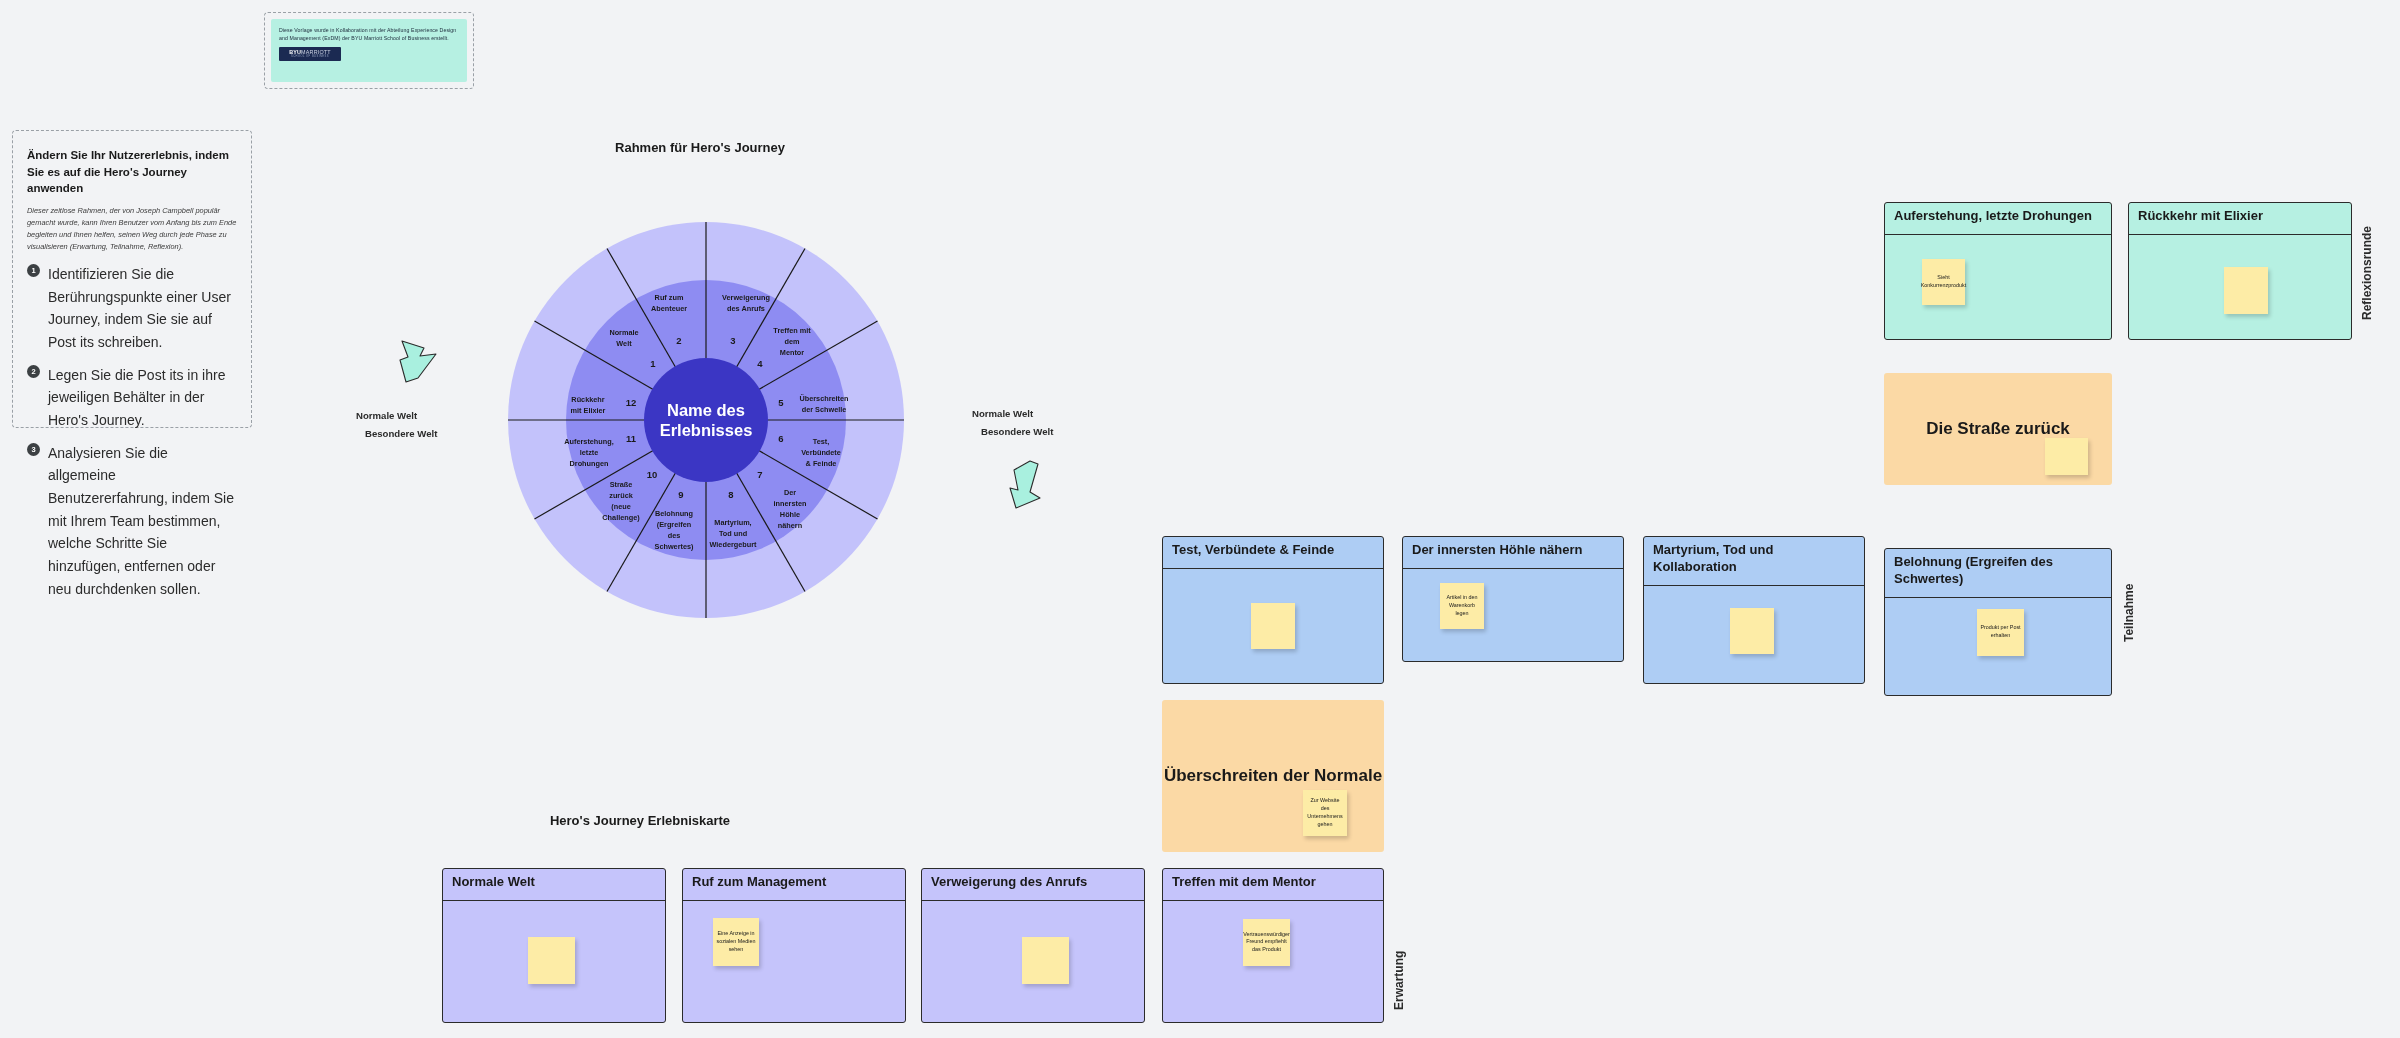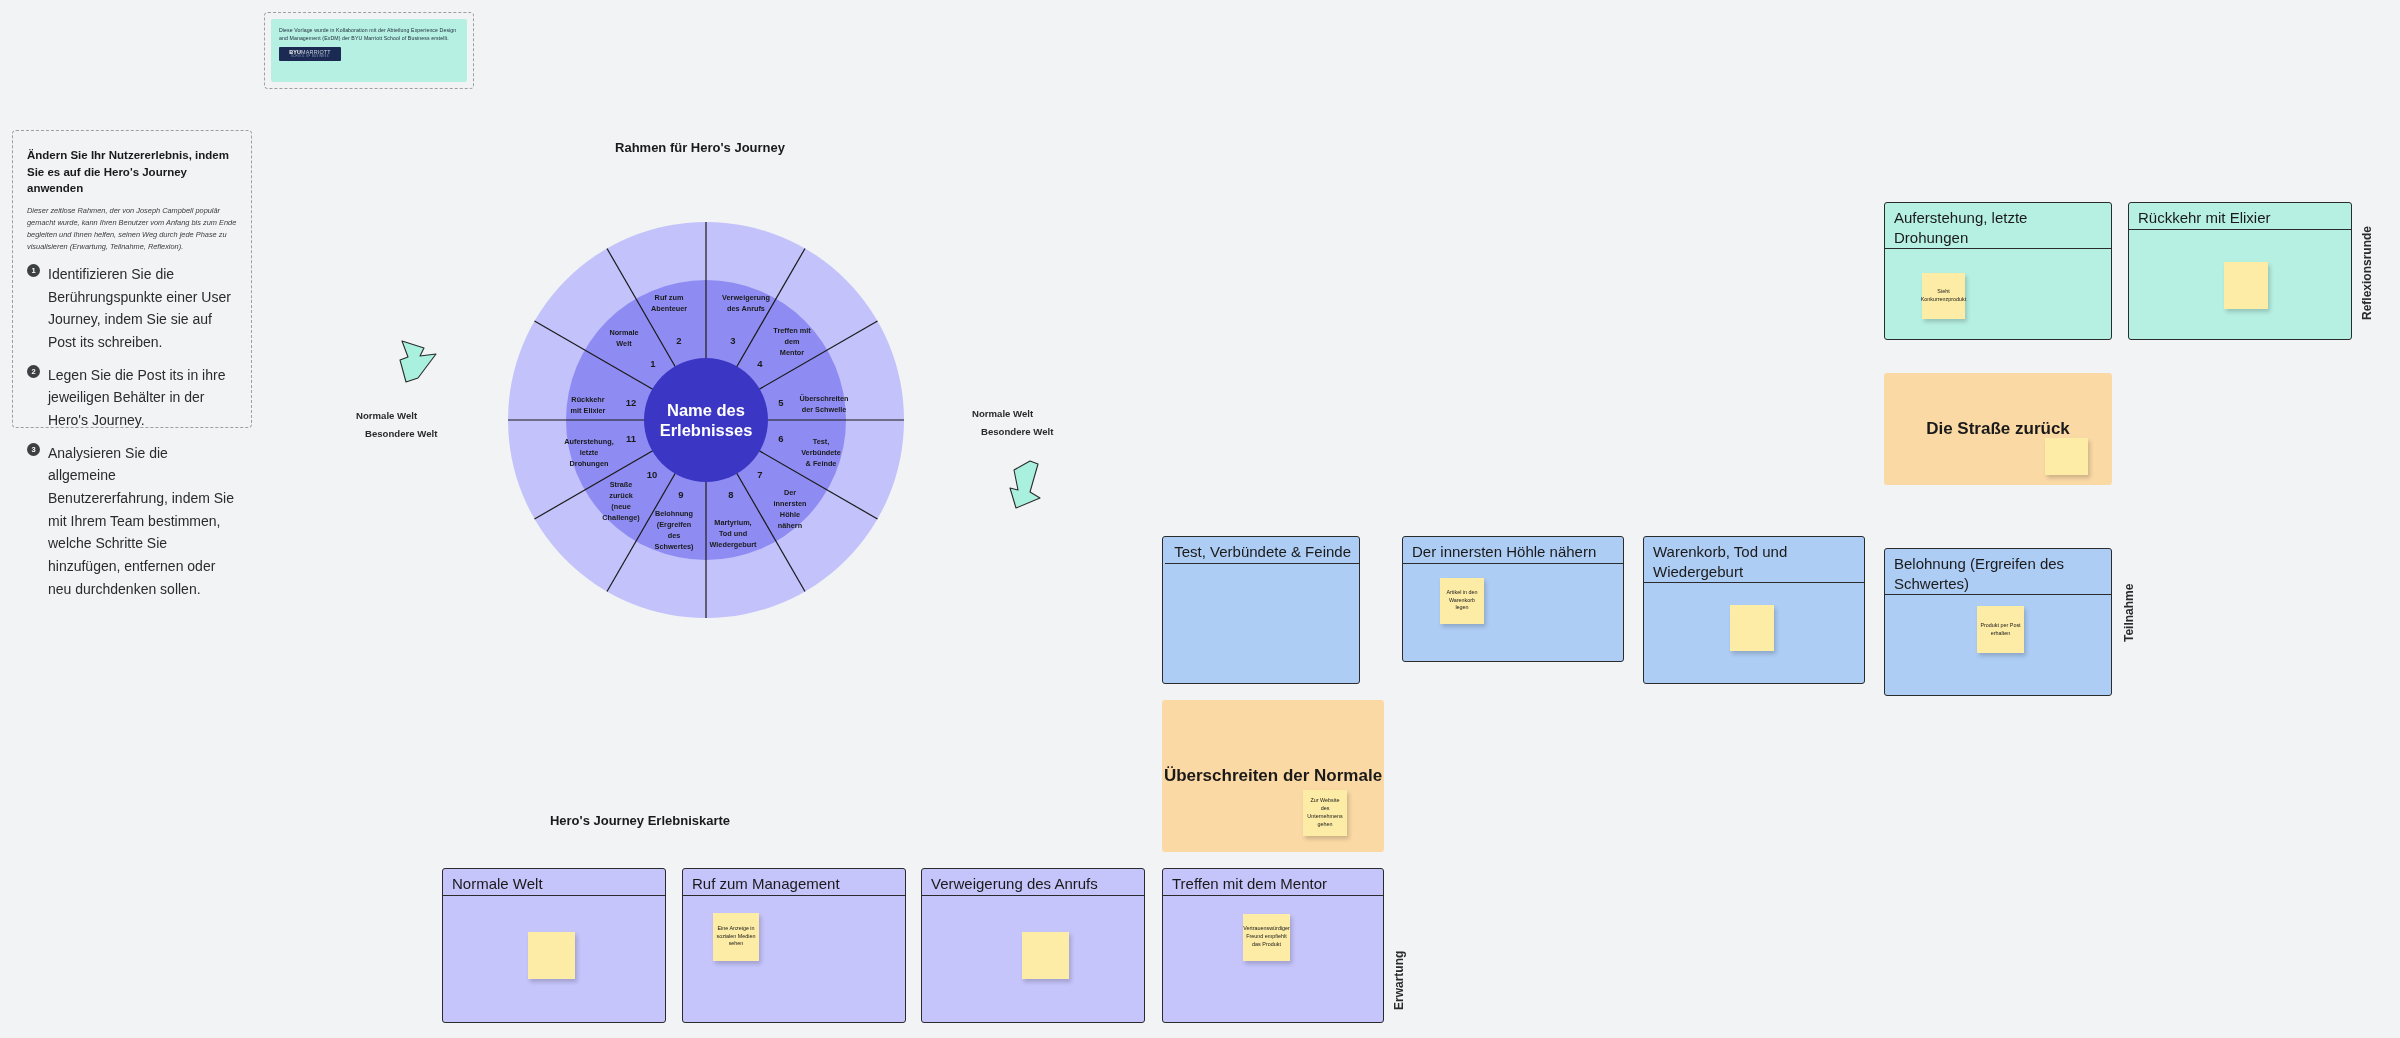--- a/index.html
+++ b/index.html
@@ -77,22 +77,22 @@
     position:absolute; left:545px; top:812px; width:190px; text-align:center;
     font-size:13px; font-weight:700; line-height:1.35; color:#1a1a1a;
   }
 
   
   .container-box {
     position:absolute; border:1.4px solid #2b2b2b; border-radius:3px;
     overflow:hidden; display:flex; flex-direction:column;
   }
   .container-head {
-    border-bottom:1.4px solid #2b2b2b; padding:5px 8px 1px 9px;
-    font-size:15px; font-weight:400; line-height:1.3; color:#1a1a1a;
+    border-bottom:1.4px solid #2b2b2b; padding:5px 8px 9px 9px;
+    font-size:13px; font-weight:700; line-height:1.3; color:#1a1a1a;
   }
   .container-body { flex:1; position:relative; }
 
   .cbox-purple { background:#c5c4fb; }
   .cbox-blue   { background:#aecdf4; }
   .cbox-teal   { background:#b6f0e2; }
 
   
   .panel-orange {
     position:absolute; background:#fbd9a5; border-radius:3px;
@@ -287,40 +287,40 @@
 
   <div class="vlabel" style="left:2360px; top:200px; height:145px;">Reflexionsrunde</div>
 
   <div class="panel-orange" style="left:1884px; top:373px; width:228px; height:112px;">
     <span class="panel-label">Die Straße zurück</span>
     <div class="sticky" style="left:161px; top:65px; width:43px; height:37px;">
       <span class="sticky-text"></span>
     </div>
   </div>
 
-  <div class="container-box cbox-blue" style="left:1162px; top:536px; width:198px; height:148px;align-items:flex-end;">
+  <div class="container-box cbox-blue" style="left:1162px; top:536px; width:222px; height:148px;">
     <div class="container-head">Test, Verbündete &amp; Feinde</div>
     <div class="container-body">
       <div class="sticky" style="left:88px; top:34px; width:44px; height:46px;">
         <span class="sticky-text"></span>
       </div>
     </div>
   </div>
 
   <div class="container-box cbox-blue" style="left:1402px; top:536px; width:222px; height:126px;">
     <div class="container-head">Der innersten Höhle nähern</div>
     <div class="container-body">
       <div class="sticky" style="left:37px; top:14px; width:44px; height:46px;">
         <span class="sticky-text">Artikel in den Warenkorb legen</span>
       </div>
     </div>
   </div>
 
   <div class="container-box cbox-blue" style="left:1643px; top:536px; width:222px; height:148px;">
-    <div class="container-head">Warenkorb, Tod und Wiedergeburt</div>
+    <div class="container-head">Martyrium, Tod und Kollaboration</div>
     <div class="container-body">
       <div class="sticky" style="left:86px; top:22px; width:44px; height:46px;">
         <span class="sticky-text"></span>
       </div>
     </div>
   </div>
 
   <div class="container-box cbox-blue" style="left:1884px; top:548px; width:228px; height:148px;">
     <div class="container-head">Belohnung (Ergreifen des Schwertes)</div>
     <div class="container-body">

